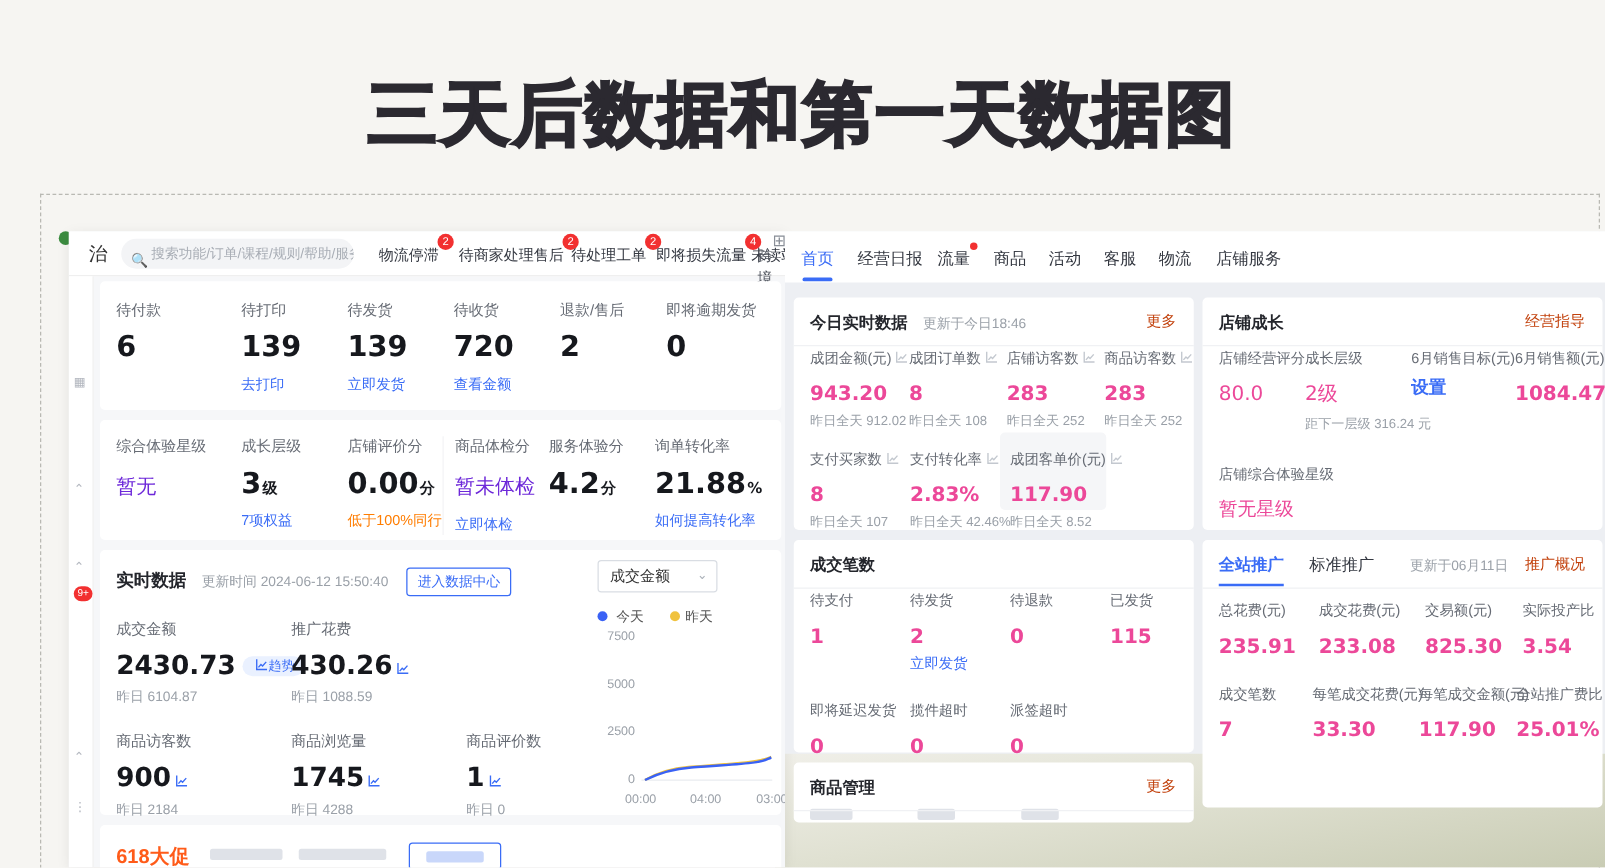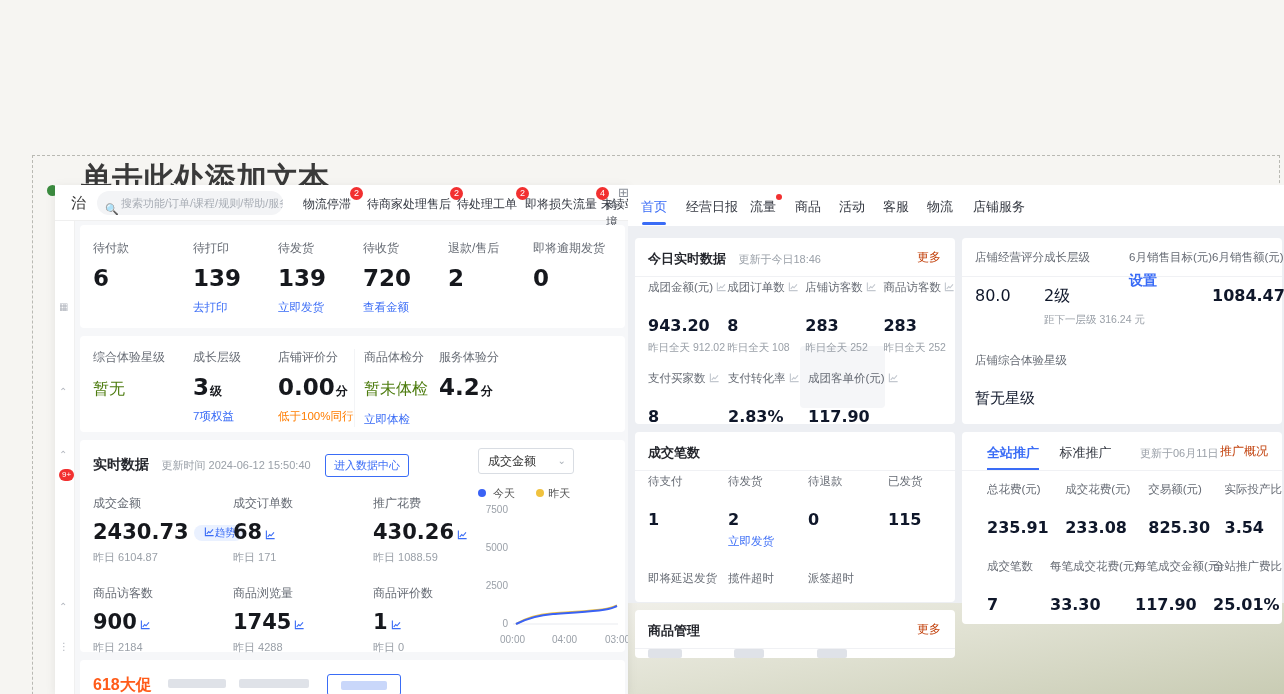--- a/index.html
+++ b/index.html
@@ -12,21 +12,21 @@
            font-weight:900; color:#2b2930; letter-spacing:2px; -webkit-text-stroke:2px #2b2930; z-index:0;}
   .slide { position:absolute; left:32px; top:155px; width:1248px; height:600px;
            border:1px dashed #b9b9b3; z-index:0; }
   .gdot  { position:absolute; left:14px; top:29px; width:11px; height:11px; border-radius:50%;
            background:#3c8c40; }
   .ph    { position:absolute; left:48px; top:2px; font-size:31px; font-weight:600; color:#3a3a3a; }
 
   
   .lbl  { font-size:12px; color:#666b74; white-space:nowrap; }
   .num  { font-size:23px; color:#16181d; font-weight:700; margin-top:8px; white-space:nowrap; font-family:"DejaVu Sans",sans-serif;}
-  .numtxt { font-size:16px; color:#4d7c0f; font-weight:400; margin-top:13px; white-space:nowrap;}
+  .numtxt { font-size:16px; color:#6d28d9; font-weight:400; margin-top:13px; white-space:nowrap;}
   .unit { font-size:12px; font-weight:600; margin-left:1px; }
   .lnk  { font-size:11.5px; color:#3a6cf6; text-decoration:none; display:inline-block; margin-top:9px; white-space:nowrap; cursor:pointer;}
   .lnk.orange { color:#ff7d00; }
   .prev { font-size:11px; color:#9aa0a8; margin-top:6px; white-space:nowrap;}
   .badge{ position:absolute; top:-9px; right:-12px; background:#f23030; color:#fff; font-size:9px;
           min-width:13px; height:13px; line-height:13px; border-radius:8px; padding:0 3px; text-align:center;}
   .ti   { width:11px; height:11px; vertical-align:-1px; margin-left:3px; }
   .card { position:absolute; background:#fff; border-radius:4px; }
 
   
@@ -73,43 +73,43 @@
   .rtabs { position:absolute; left:0; top:0; right:0; height:41px; background:#fff;text-align:center; }
   .rtab  { position:absolute; top:13px; font-size:13px; color:#343841; cursor:pointer; white-space:nowrap;}
   .rtab.active { color:#3a6cf6; }
   .rtab.active::after { content:""; position:absolute; left:1px; right:1px; bottom:-9px; height:3px; background:#3a6cf6; border-radius:2px;}
   .rdot { position:absolute; right:-6px; top:-4px; width:6px; height:6px; background:#f23030; border-radius:50%;}
   .chead { font-size:13px; font-weight:700; color:#24262c; }
   .cupd  { font-size:11px; color:#9aa0a8; margin-left:8px; font-weight:400;}
   .cmore { position:absolute; right:14px; font-size:12px; color:#c2410c; cursor:pointer;margin-left:44px;}
   .chr   { position:absolute; left:0; right:0; height:1px; background:#f0f1f4; }
   .rlbl  { font-size:11.5px; color:#666b74; white-space:nowrap;}
-  .rnum  { font-size:16px; color:#0f172a; font-weight:600; margin-top:21px; white-space:nowrap; font-family:"DejaVu Sans",sans-serif;}
+  .rnum  { font-size:16px; color:#ec4899; font-weight:600; margin-top:11px; white-space:nowrap; font-family:"DejaVu Sans",sans-serif;}
   .rprev { font-size:10.5px; color:#9aa0a8; margin-top:6px; white-space:nowrap;}
   .hl    { position:absolute; background:#f5f6f8; border-radius:4px; }
   .ptab  { font-size:13px; color:#343841; display:inline-block; margin-right:16px; cursor:pointer;}
   .ptab.active { color:#3a6cf6; font-weight:700; border-bottom:2px solid #3a6cf6; padding-bottom:6px;}
   svg.defs { position:absolute; width:0; height:0; }
 </style>
 </head>
 <body>
 
 <svg class="defs" aria-hidden="true">
   <symbol id="tico" viewBox="0 0 12 12">
     <path d="M1.5 1.5 v9 h9" fill="none" stroke="currentColor" stroke-width="1.2"></path>
     <path d="M3 8.6 l2.2-2.5 1.4 1.3 3.2-3.6" fill="none" stroke="currentColor" stroke-width="1.2"></path>
   </symbol>
 </svg>
 
 <div class="page">
 
+  <h1 class="title">三天后数据和第一天数据图</h1>
 
   <div class="slide">
     <span class="gdot"></span>
-    <div class="ph">单击此处添加文本</div>
   </div>
 
   <div class="grad"></div>
 
   <div class="ldash">
     <div class="lhead">
       <span class="logo">治</span>
       <div class="search">
         <span class="mag">🔍</span>
         <span>搜索功能/订单/课程/规则/帮助/服务</span>
@@ -197,44 +197,42 @@
         </div>
         <div class="fcol" style="width:85px; border-left:1px solid #f3f4f6; padding-left:9px; margin-left:-9px">
           <div class="lbl">商品体检分</div>
           <div class="numtxt">暂未体检</div>
           <a class="lnk" style="margin-top:12px">立即体检</a>
         </div>
         <div class="fcol" style="width:85px">
           <div class="lbl">服务体验分</div>
           <div class="num"><span>4.2</span><span class="unit">分</span></div>
         </div>
+        <div class="fcol">
+          <div class="lbl">询单转化率</div>
+          <div class="num"><span>21.88</span><span class="unit">%</span></div>
+          <a class="lnk">如何提高转化率</a>
+        </div>
       </div>
     </div>
 
     <div class="card" style="left:25px; top:255px; width:545px; height:212px;">
       <div style="padding:14px 0 0 13px">
         <span class="rt-title">实时数据</span>
         <span class="rt-upd">更新时间 2024-06-12 15:50:40</span>
         <button class="rt-btn">进入数据中心</button>
       </div>
 
       <div class="frow" style="padding:18px 0 0 13px">
         <div class="fcol" style="width:140px">
           <div class="lbl">成交金额</div>
           <div class="num" style="font-size:21px"><span>2430.73</span><span class="chip"><svg class="ti">
                   <use href="#tico"></use>
                 </svg><span>趋势</span></span></div>
           <div class="prev">昨日 6104.87</div>
-        </div>
-        <div class="fcol" style="width:140px">
-          <div class="lbl">成交订单数</div>
-          <div class="num" style="font-size:21px"><span>68</span><svg class="ti" style="color:#3a6cf6">
-                <use href="#tico"></use>
-              </svg></div>
-          <div class="prev">昨日 171</div>
         </div>
         <div class="fcol">
           <div class="lbl">推广花费</div>
           <div class="num" style="font-size:21px"><span>430.26</span><svg class="ti" style="color:#3a6cf6">
                 <use href="#tico"></use>
               </svg></div>
           <div class="prev">昨日 1088.59</div>
         </div>
       </div>
 
@@ -368,20 +366,24 @@
           <div class="rlbl"><span>成团客单价(元)</span><svg class="ti" style="color:#c3c8cf">
                 <use href="#tico"></use>
               </svg></div>
           <div class="rnum">117.90</div>
           <div class="rprev">昨日全天 8.52</div>
         </div>
       </div>
     </div>
 
     <div class="card" style="left:334px; top:53px; width:320px; height:186px;">
+      <div style="padding:11px 0 0 13px; position:relative">
+        <span class="chead">店铺成长</span>
+        <span class="cmore" style="top:11px">经营指导</span>
+      </div>
       <div class="chr" style="top:38px"></div>
       <div class="frow" style="padding:12px 0 0 13px">
         <div class="fcol" style="width:80px">
           <div class="rlbl">店铺经营评分</div>
           <div class="rnum" style="font-weight:400">80.0</div>
         </div>
         <div class="fcol" style="width:85px">
           <div class="rlbl">成长层级</div>
           <div class="rnum" style="font-weight:400">2级</div>
           <div class="rprev">距下一层级 316.24 元</div>
@@ -434,21 +436,21 @@
           <div class="rlbl">揽件超时</div>
           <div class="rnum">0</div>
         </div>
         <div class="fcol">
           <div class="rlbl">派签超时</div>
           <div class="rnum">0</div>
         </div>
       </div>
     </div>
 
-    <div class="card" style="left:334px; top:247px; width:320px; height:192px;padding-left:12px;">
+    <div class="card" style="left:334px; top:247px; width:320px; height:214px;">
       <div style="padding:11px 0 0 13px; position:relative">
         <span class="ptab active">全站推广</span>
         <span class="ptab">标准推广</span>
         <span class="cupd">更新于06月11日</span>
         <span class="cmore" style="top:11px">推广概况</span>
       </div>
       <div class="chr" style="top:38px"></div>
       <div class="frow" style="padding:12px 0 0 13px">
         <div class="fcol" style="width:80px">
           <div class="rlbl">总花费(元)</div>

